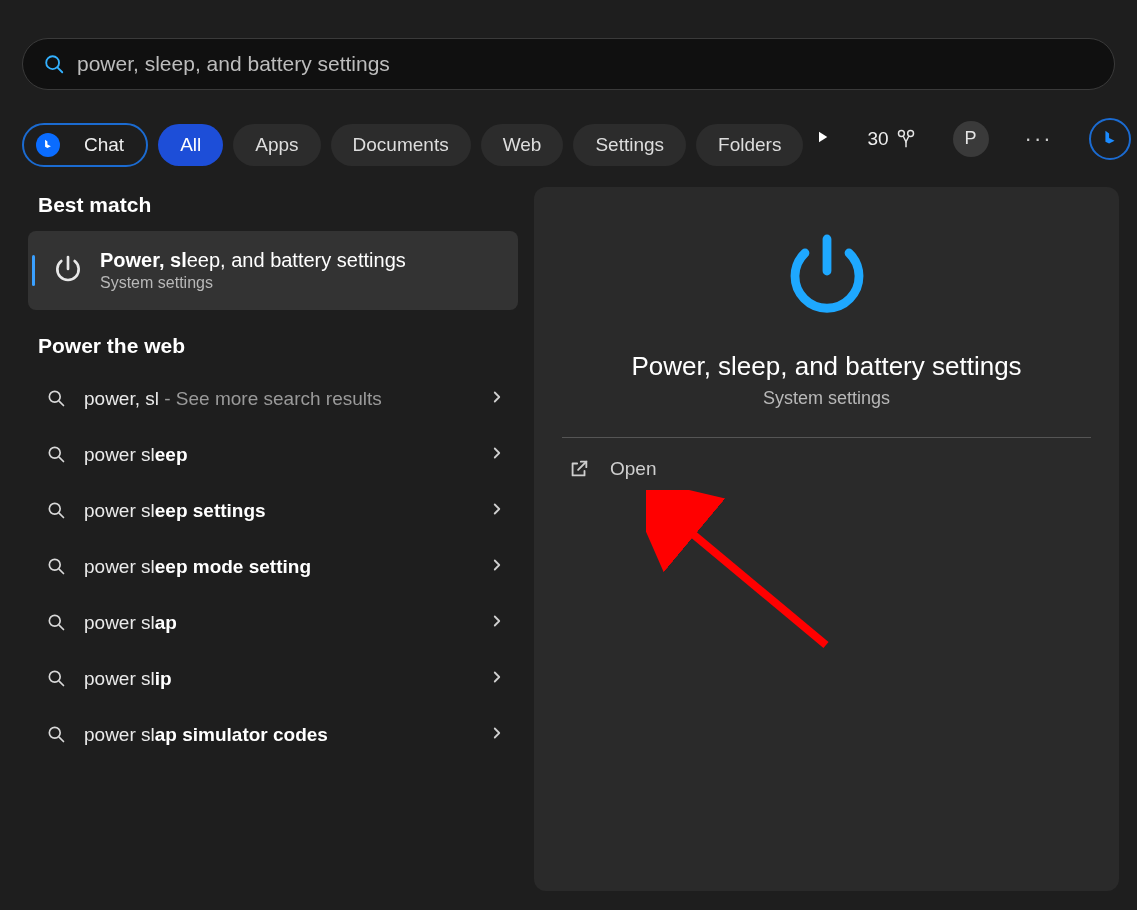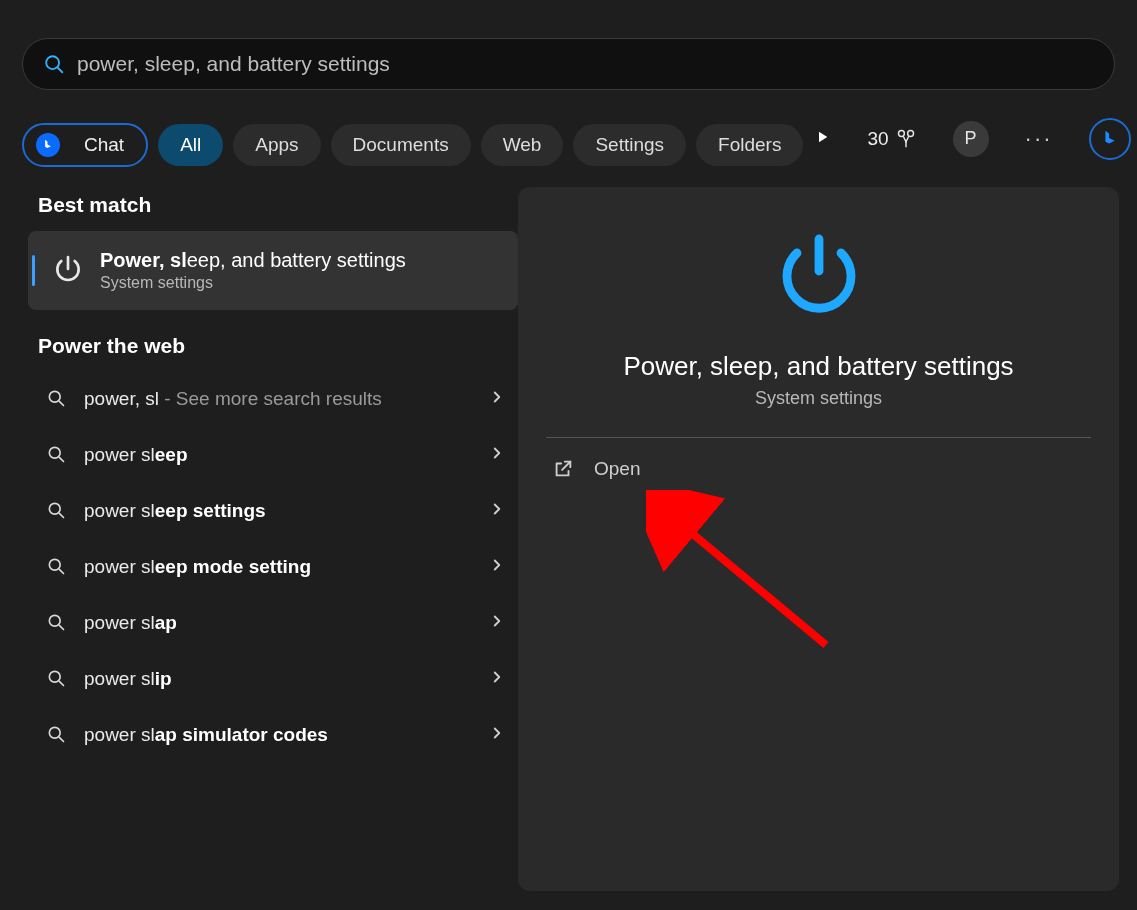--- a/index.html
+++ b/index.html
@@ -62,21 +62,21 @@
     color: #eee;
     padding: 8px 22px 8px 12px;
   }
   .chat-logo {
     width: 24px; height: 24px;
     border-radius: 50%;
     background: #0a6cff;
     display:flex; align-items:center; justify-content:center;
   }
   .pill.active {
-    background: #0c4a6e;
+    background: #1d4ed8;
     color: #fff;
   }
   .header-right {
     margin-left: auto;
     display: flex;
     align-items: center;
     gap: 36px;
   }
   .play-icon {
     color: #fff;
@@ -94,21 +94,21 @@
   }
   .dots { color:#ccc; font-size:22px; letter-spacing:2px; cursor:pointer;}
   .bing-circle {
     width: 42px; height: 42px; border-radius:50%;
     border: 2px solid #1b6bd1;
     display:flex; align-items:center; justify-content:center;
   }
   .content {
     display: flex;
     padding: 20px 18px 0 28px;
-    gap: 0;
+    gap: 16px;
   }
   .left-col { flex: 0 0 490px; }
   .right-col {
     flex: 1;
     background: #2a2a2a;
     border-radius: 12px;
     padding: 40px 28px 28px 28px;
     height: 704px;
   }
   .section-title {

